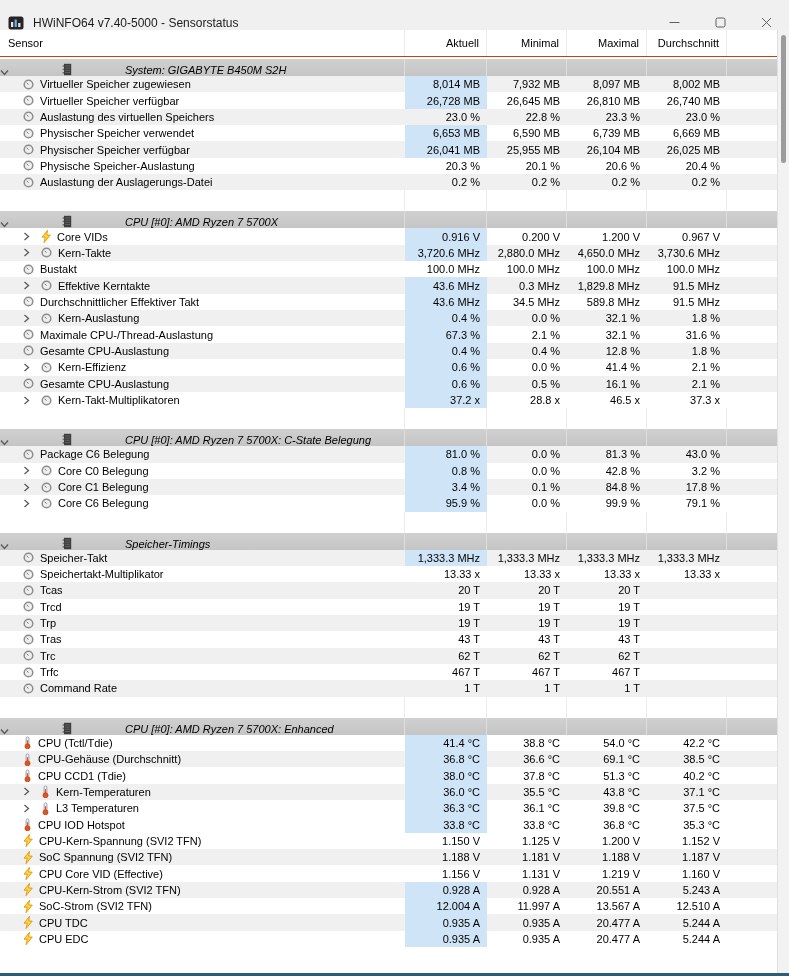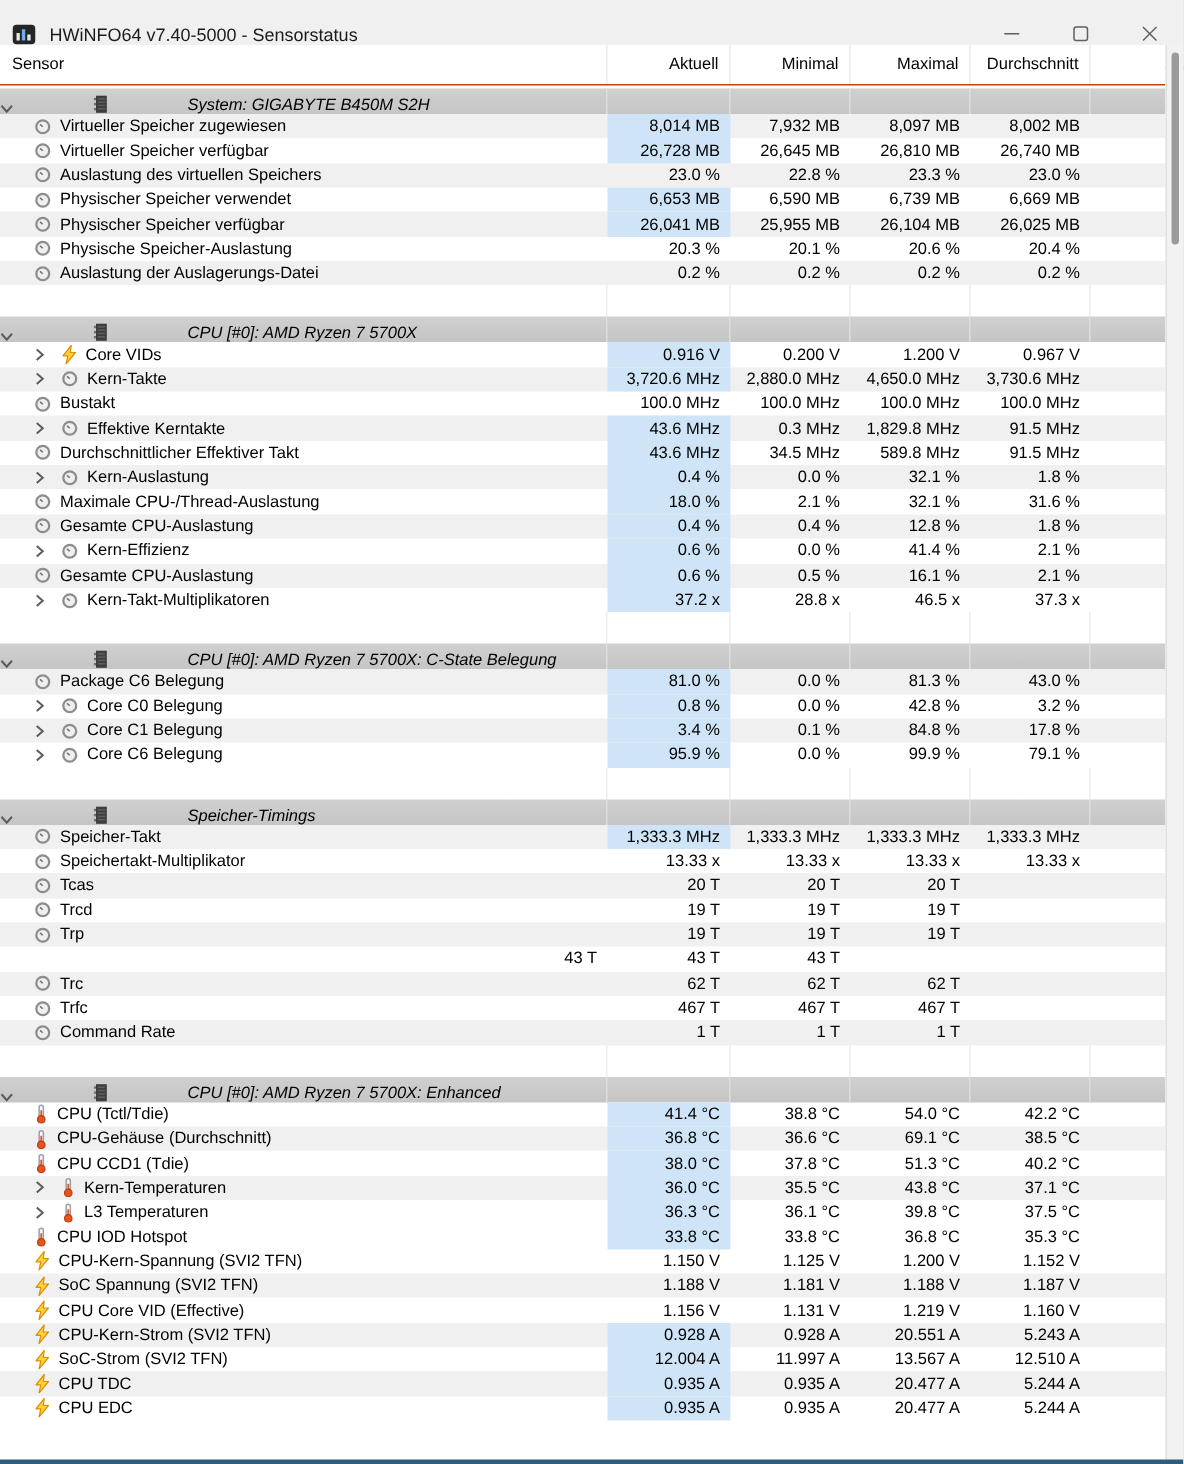--- a/index.html
+++ b/index.html
@@ -384,21 +384,21 @@
         <div class="row">
           <div class="labelcell">
             <span class="rowicon">
               <svg width="11" height="11" viewBox="0 0 11 11">
                 <circle cx="5.5" cy="5.5" r="4.3" fill="#efefef" stroke="#8d8d8d" stroke-width="1.5"></circle>
                 <line x1="5.5" y1="5.5" x2="3.7" y2="3.9" stroke="#707070" stroke-width="1"></line>
               </svg>
             </span>
             <span class="rowlabel">Maximale CPU-/Thread-Auslastung</span>
           </div>
-          <div class="cell hl">18.0 %</div>
+          <div class="cell hl">67.3 %</div>
           <div class="cell">2.1 %</div>
           <div class="cell">32.1 %</div>
           <div class="cell">31.6 %</div>
           <div></div>
         </div>
         <div class="row g">
           <div class="labelcell">
             <span class="rowicon">
               <svg width="11" height="11" viewBox="0 0 11 11">
                 <circle cx="5.5" cy="5.5" r="4.3" fill="#efefef" stroke="#8d8d8d" stroke-width="1.5"></circle>
@@ -694,20 +694,29 @@
             </span>
             <span class="rowlabel">Trp</span>
           </div>
           <div class="cell">19 T</div>
           <div class="cell">19 T</div>
           <div class="cell">19 T</div>
           <div class="cell"></div>
           <div></div>
         </div>
         <div class="row">
+          <div class="labelcell">
+            <span class="rowicon">
+              <svg width="11" height="11" viewBox="0 0 11 11">
+                <circle cx="5.5" cy="5.5" r="4.3" fill="#efefef" stroke="#8d8d8d" stroke-width="1.5"></circle>
+                <line x1="5.5" y1="5.5" x2="3.7" y2="3.9" stroke="#707070" stroke-width="1"></line>
+              </svg>
+            </span>
+            <span class="rowlabel">Tras</span>
+          </div>
           <div class="cell">43 T</div>
           <div class="cell">43 T</div>
           <div class="cell">43 T</div>
           <div class="cell"></div>
           <div></div>
         </div>
         <div class="row g">
           <div class="labelcell">
             <span class="rowicon">
               <svg width="11" height="11" viewBox="0 0 11 11">

